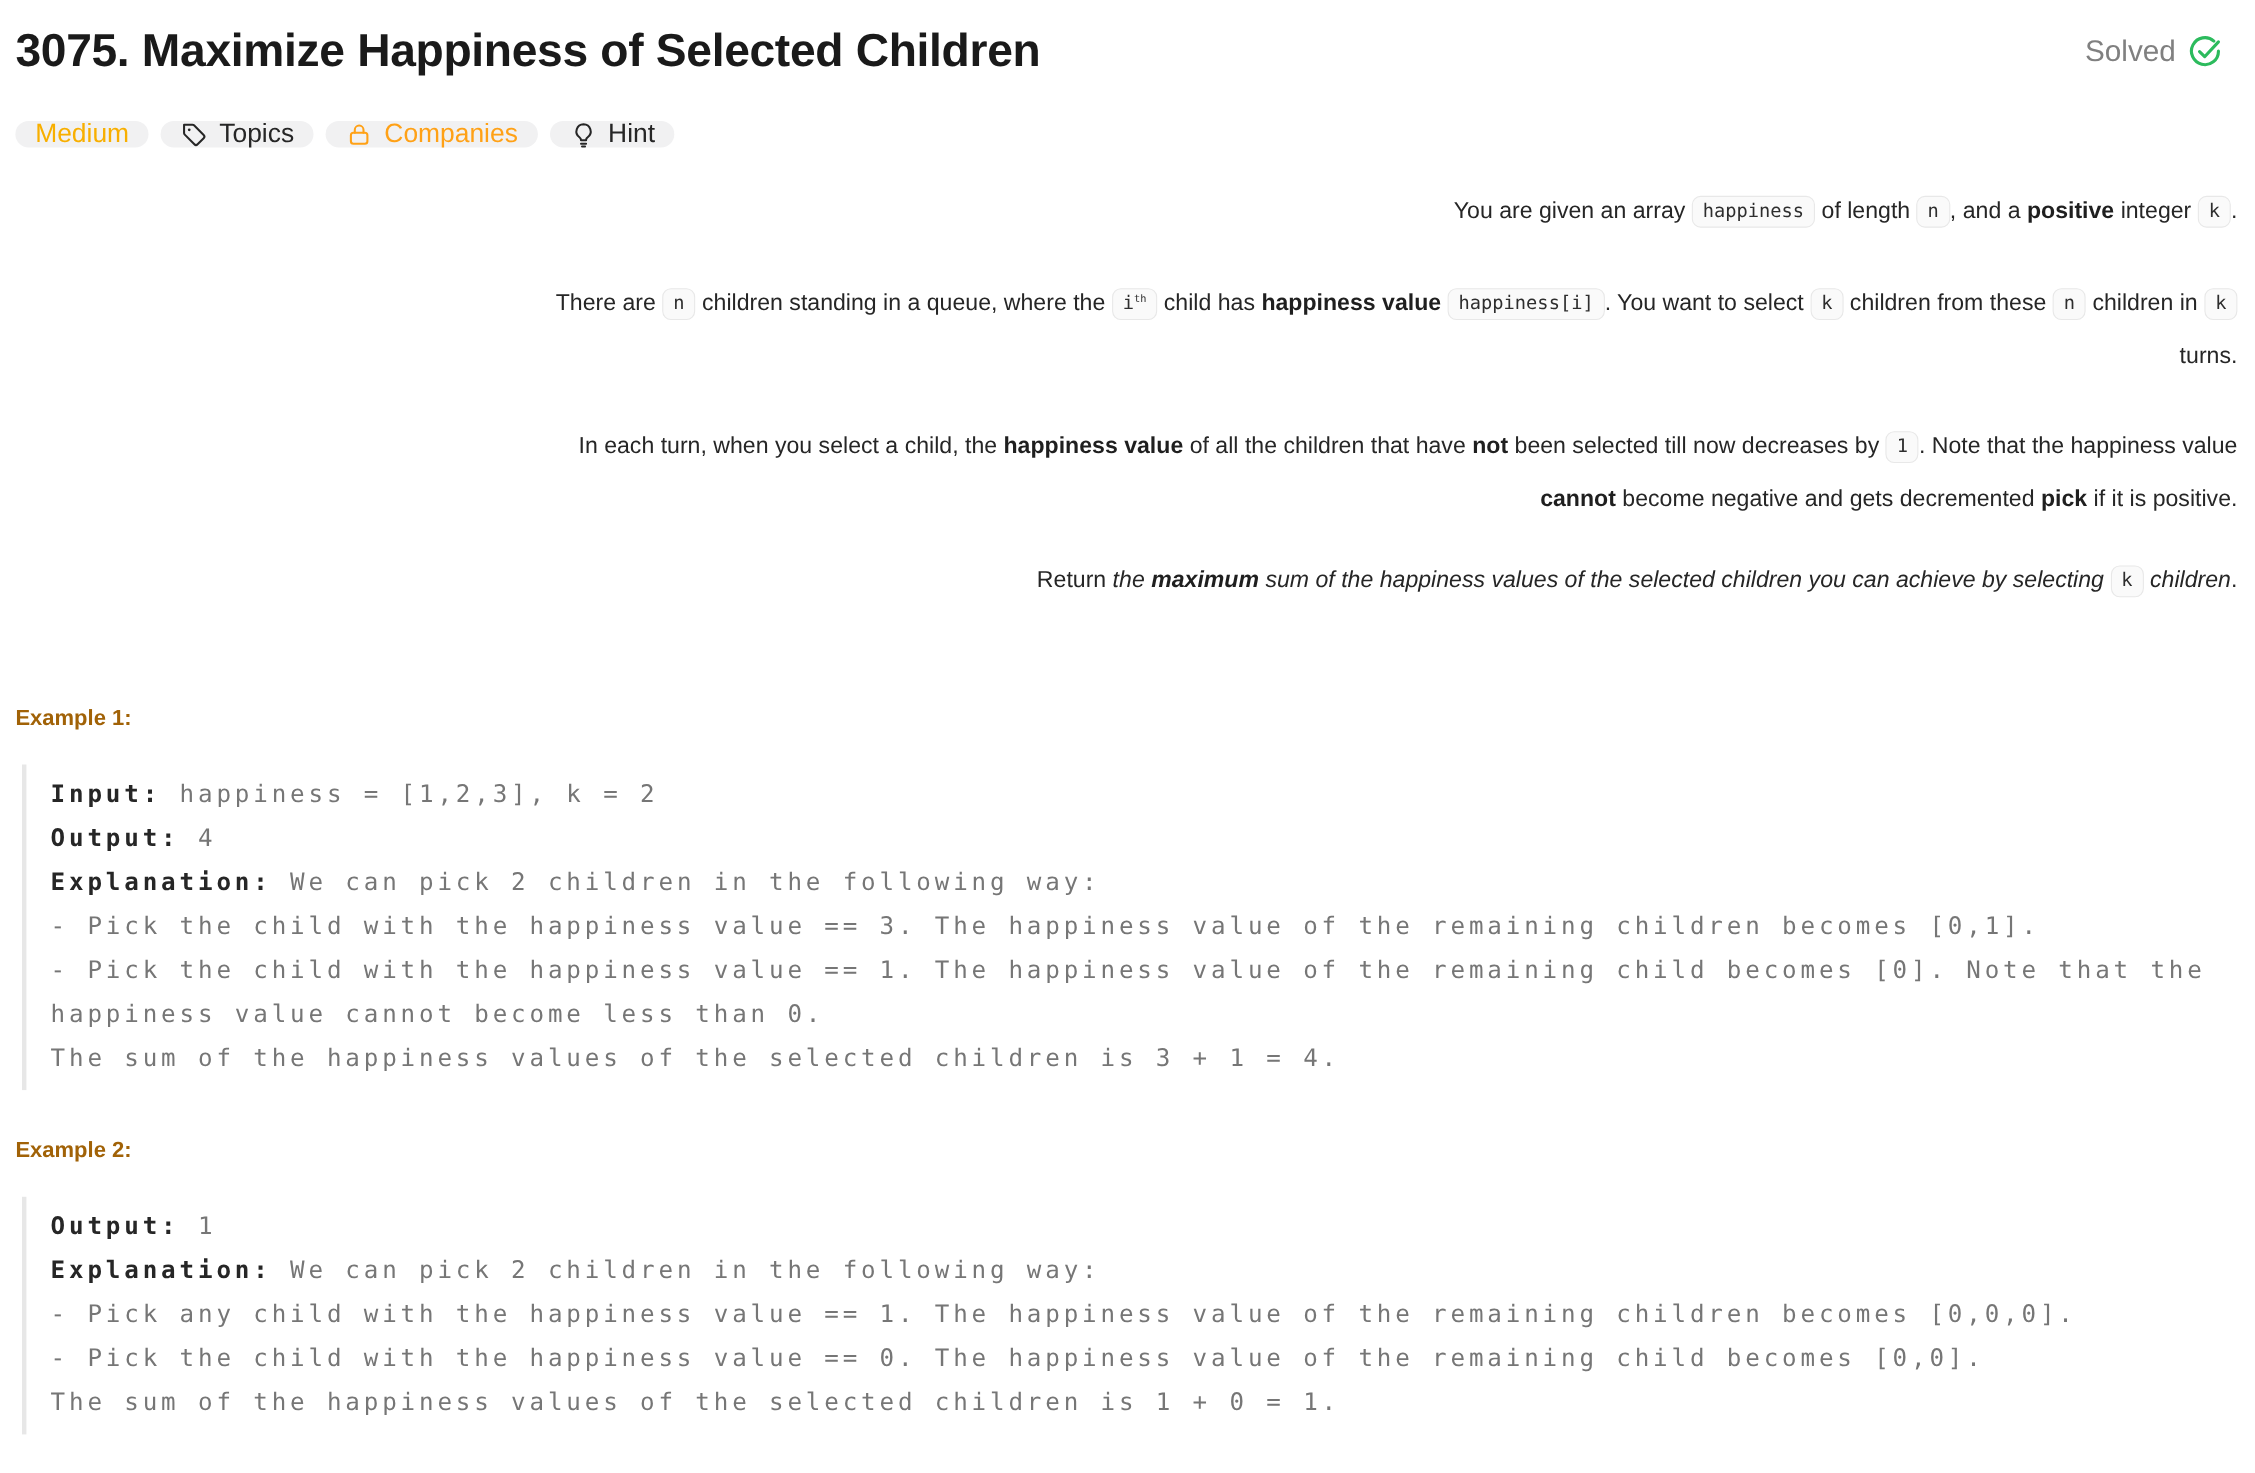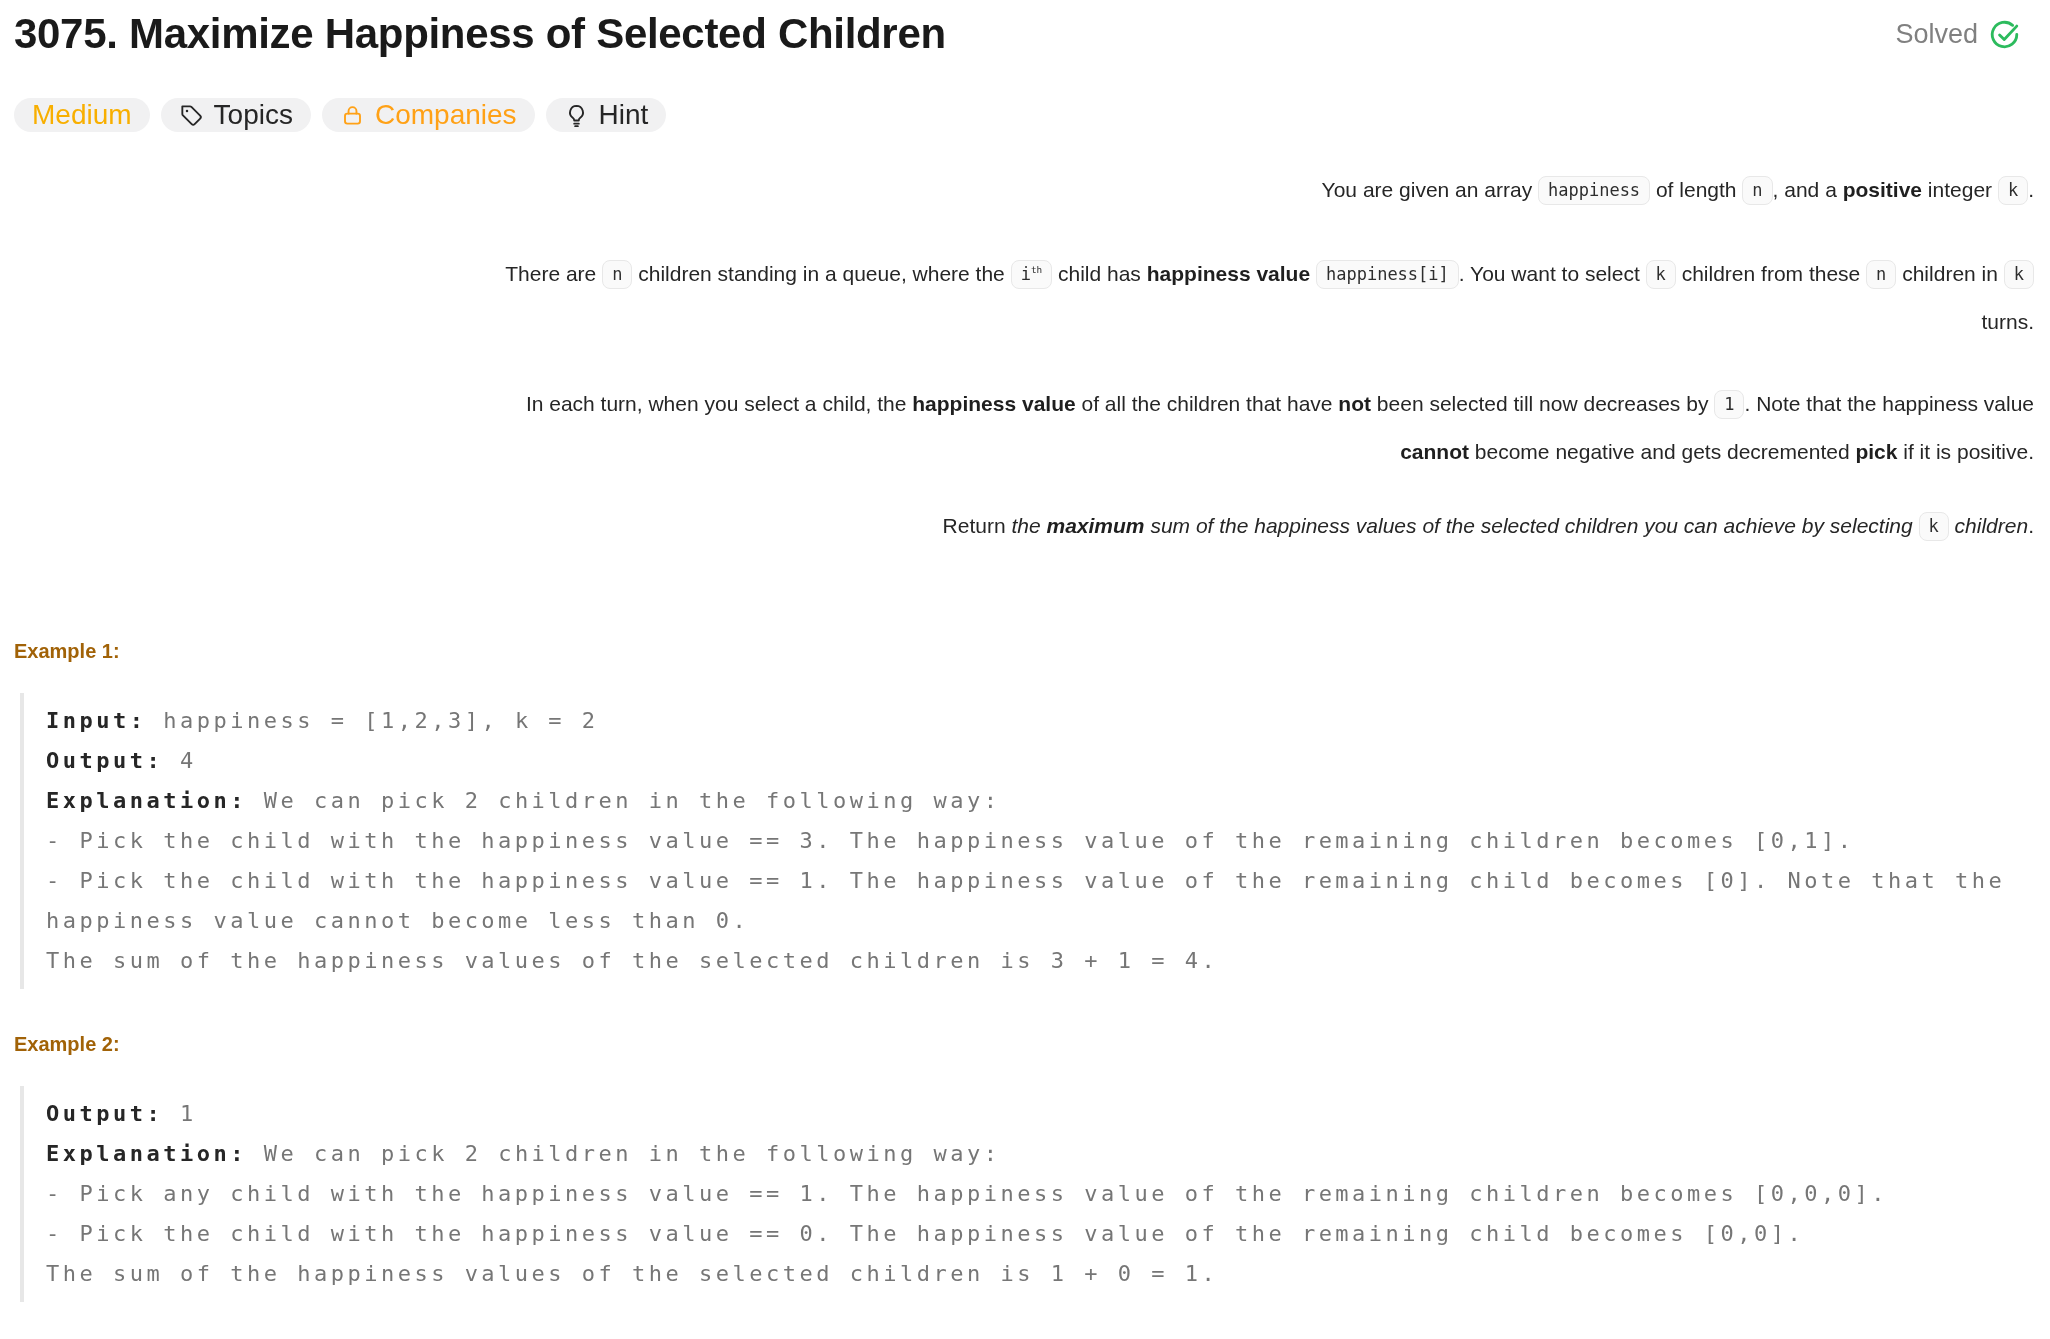--- a/index.html
+++ b/index.html
@@ -1,29 +1,29 @@
 <!DOCTYPE html>
 <html><head>
 <meta charset="utf-8">
 <style>
   html,body{margin:0;padding:0;background:#ffffff;}
   .page{
     width:2050px;height:1339px;box-sizing:border-box;
-    padding:10px 16px 0 14px;overflow:hidden;background:#fff;
+    padding:22px 16px 0 14px;overflow:hidden;background:#fff;
     font-family:"Liberation Sans",sans-serif;color:#262626;
   }
   .header-row{display:flex;justify-content:space-between;align-items:center;}
   h1.title{font-size:42px;font-weight:700;margin:0;color:#1a1a1a;letter-spacing:-0.3px;}
   .solved{display:flex;align-items:center;gap:11px;color:#808080;font-size:27px;margin-right:14px;}
   .solved svg{display:block;}
 
   .badges{display:flex;gap:11px;margin-top:40px;align-items:center;}
   .pill{
-    display:inline-flex;align-items:center;gap:10px;height:34px;padding:0 18px;
-    border-radius:21px;background:#f1f1f2;font-size:28px;color:#262626;
+    display:inline-flex;align-items:center;gap:10px;height:24px;padding:0 18px;
+    border-radius:21px;background:#f1f1f2;font-size:24px;color:#262626;
     border:none;cursor:pointer;font-family:"Liberation Sans",sans-serif;
   }
   .pill svg{width:25px;height:25px;display:block;}
   .pill.medium .label{color:#f8af00;}
   .pill.companies .label{color:#ffa116;}
 
   .desc p{margin:0;line-height:48px;font-size:21px;text-align:right;}
   .desc p.p1{margin-top:34px;}
   .desc p.p2{margin-top:36px;}
   .desc p.p3{margin-top:34px;}

